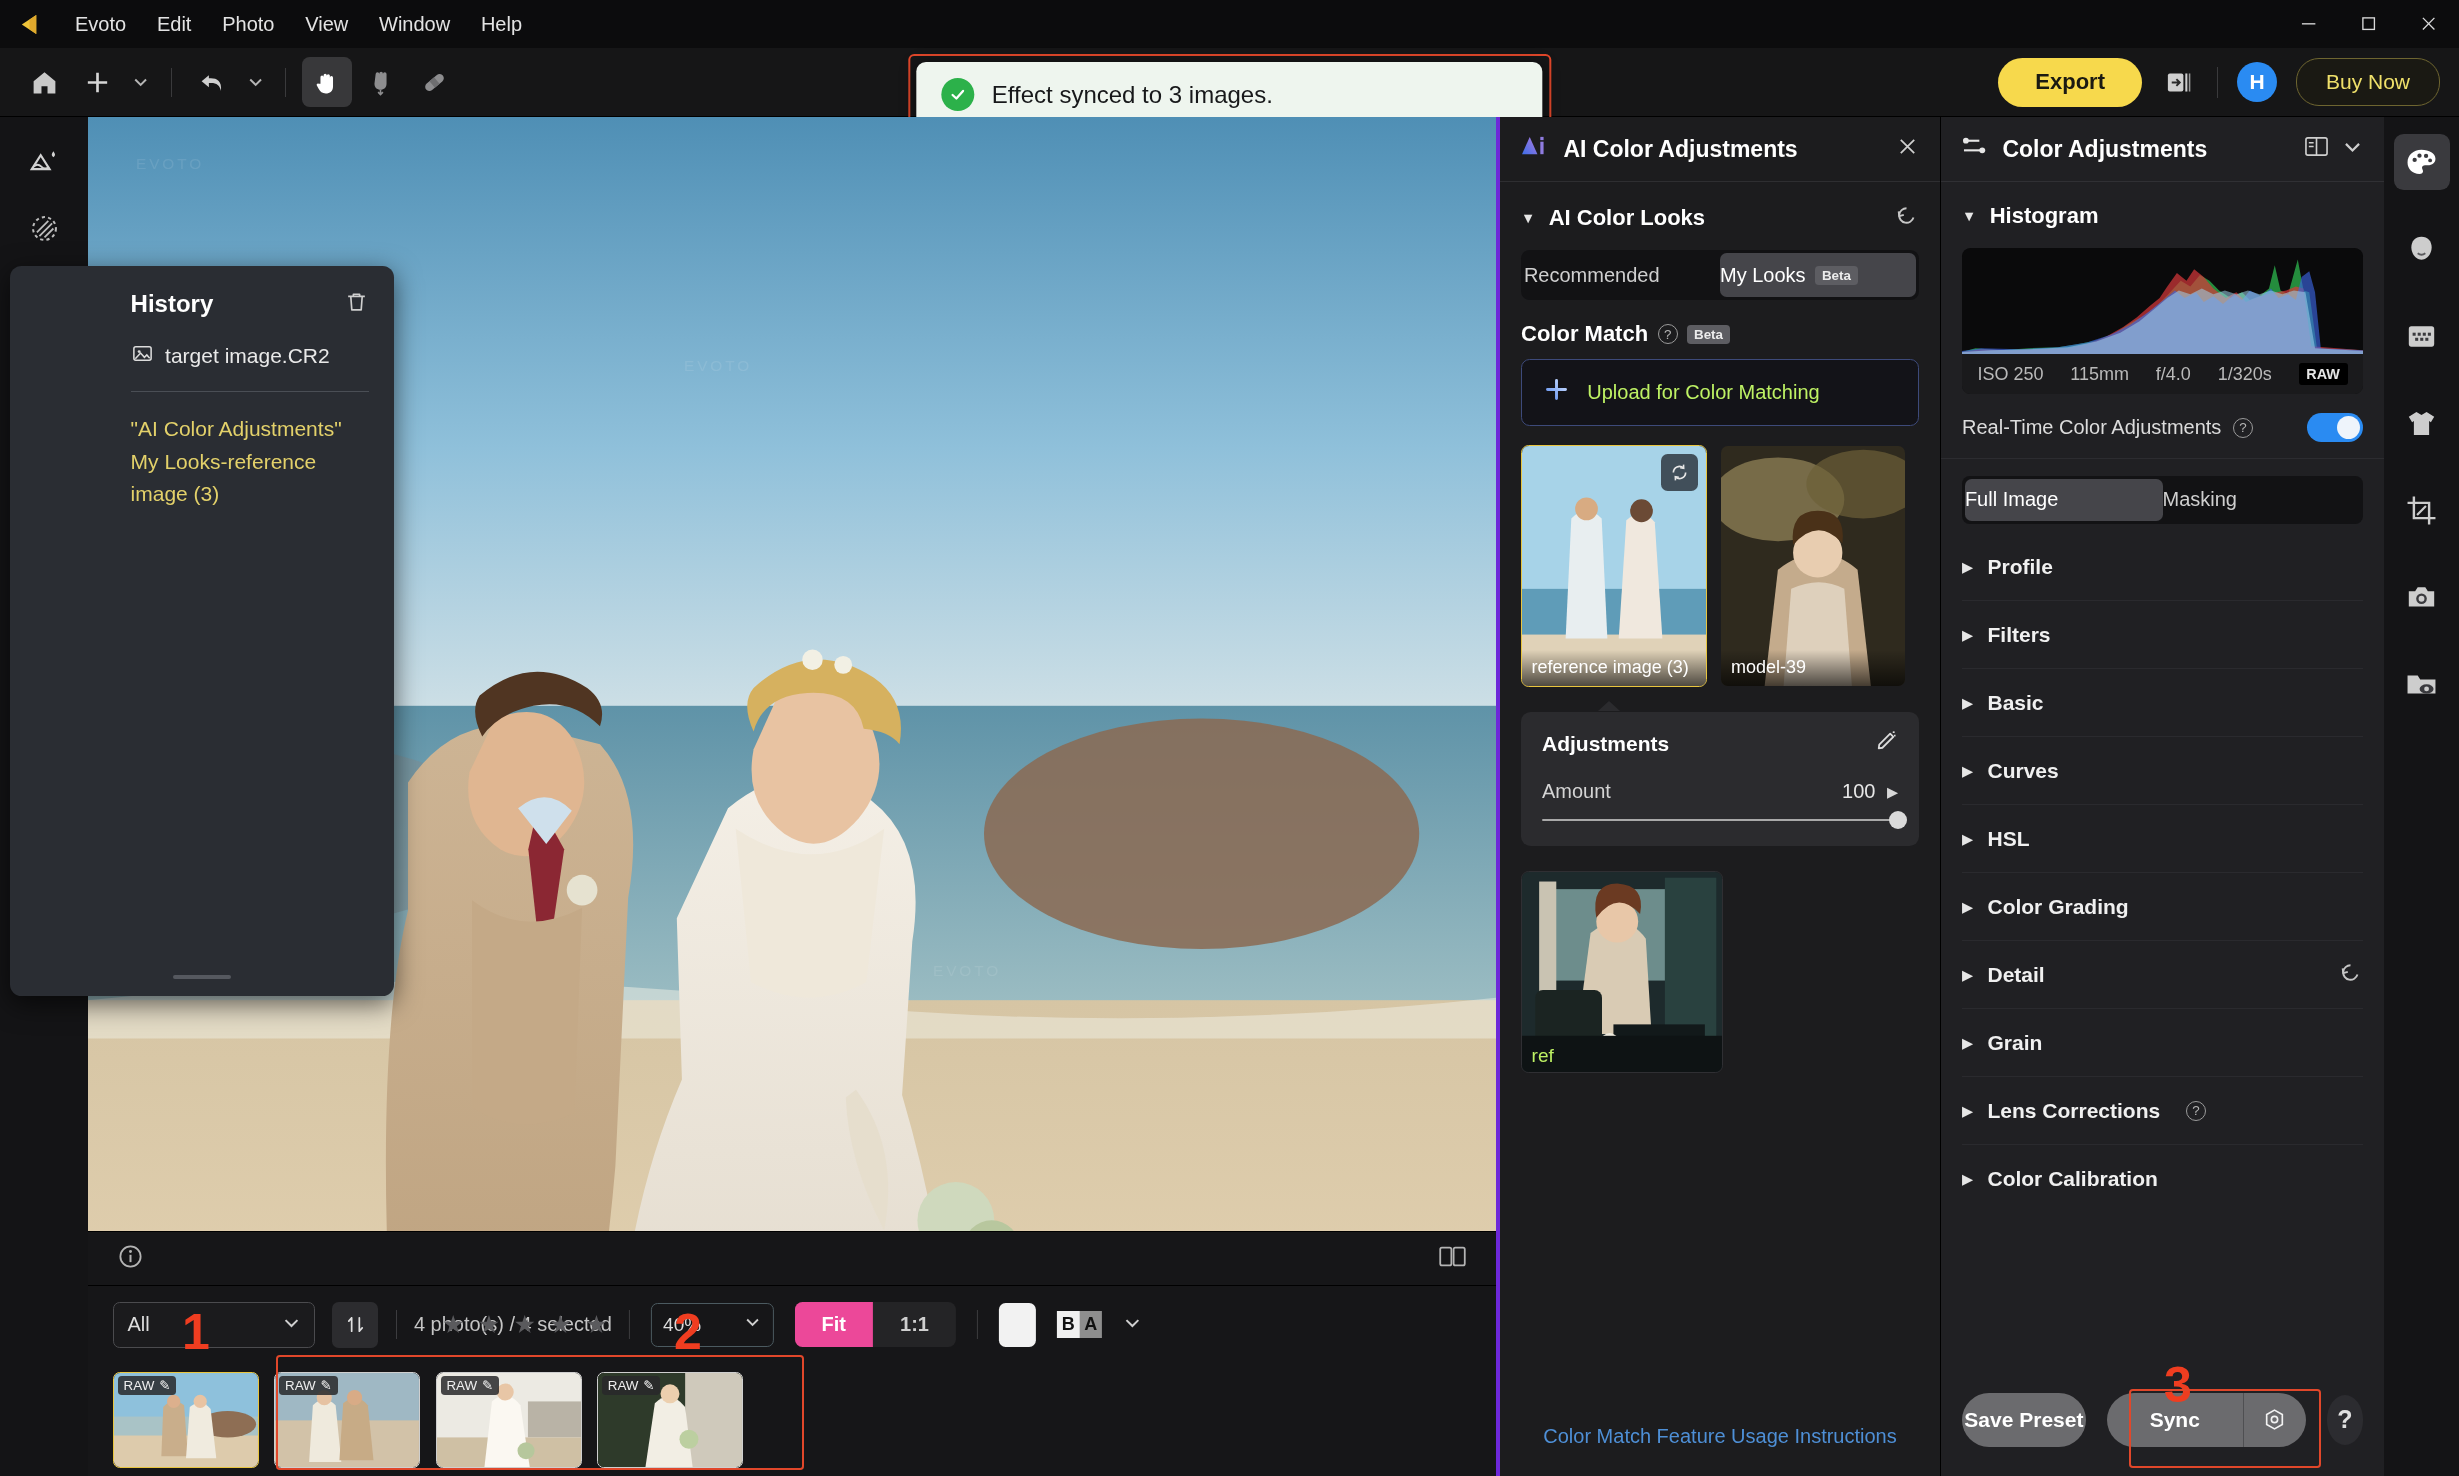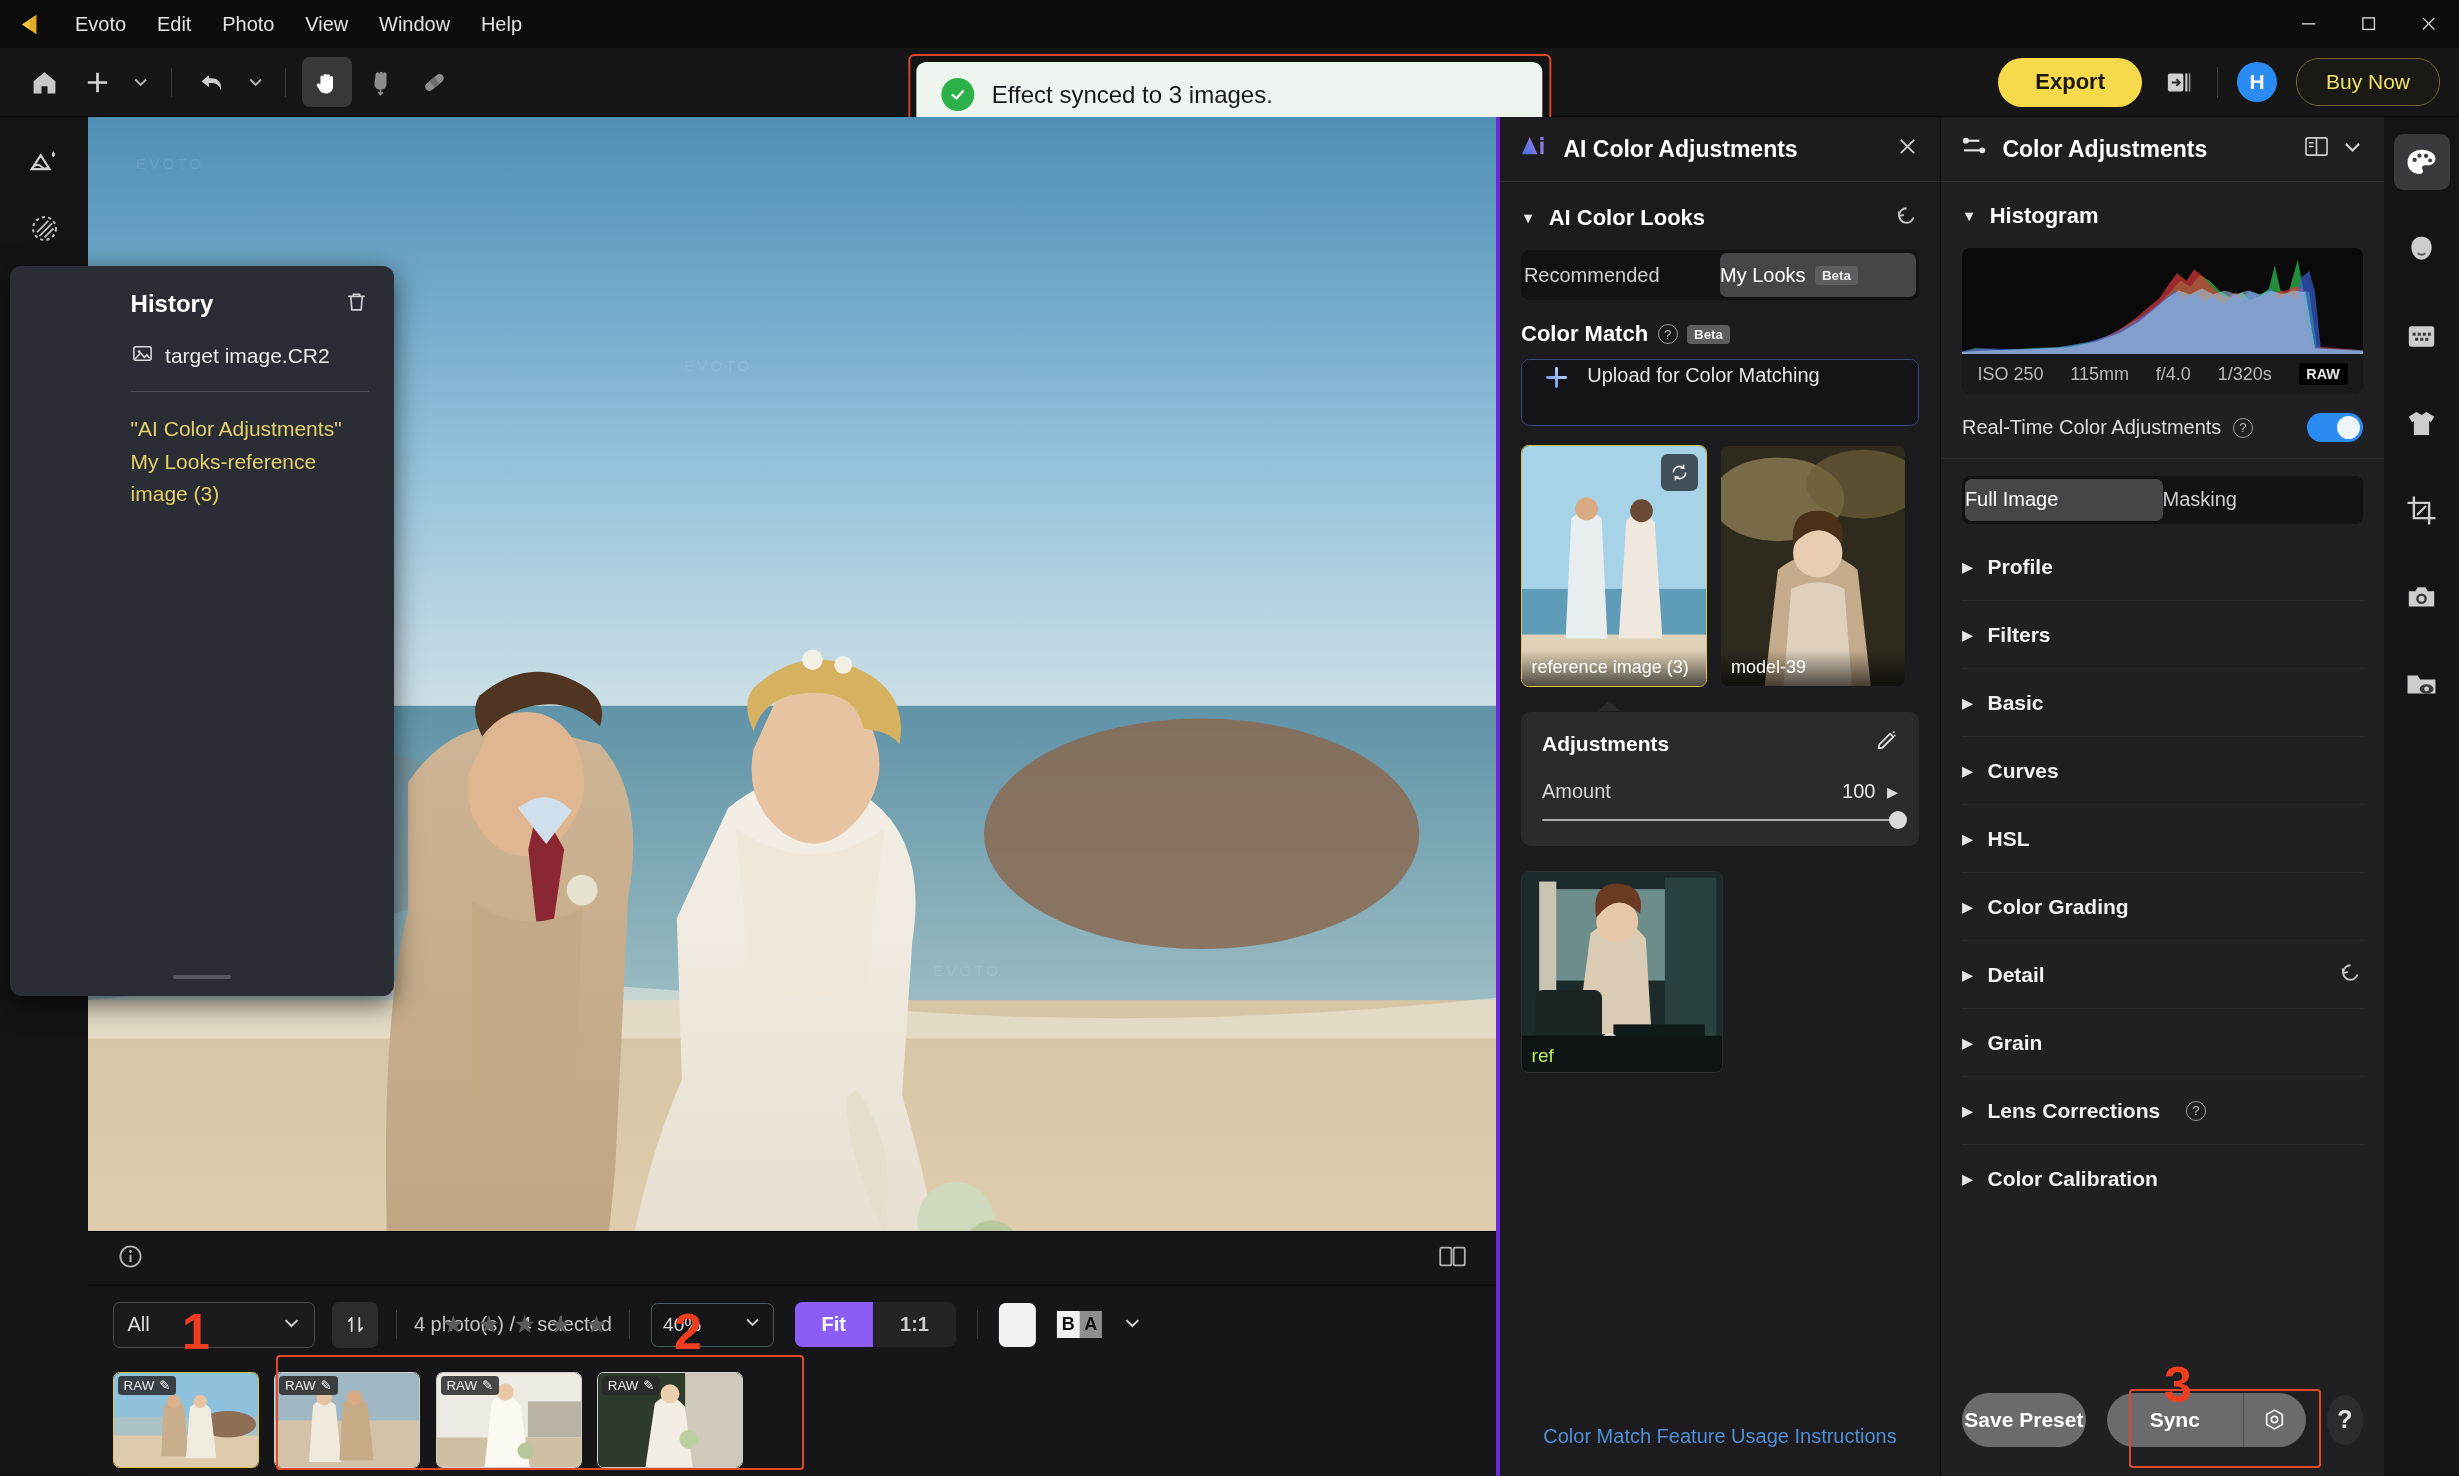--- a/index.html
+++ b/index.html
@@ -133,21 +133,21 @@
     height:77px; display:flex; align-items:center; gap:21px;
   }
   .stars{ display:flex; gap:13.4px; color:#5a5a5d; font-size:25px; }
   .zoomsel{
     width:123px; height:44px; border:1px solid #4b5a60; border-radius:6.7px;
     display:flex; align-items:center; justify-content:space-between; padding:0 11.5px;
     font-size:19px; color:#ddd; cursor:pointer;
   }
   .fitgroup{ display:flex; border-radius:7.7px; overflow:hidden; background:#242426;}
   .fitbtn{ padding:10.6px 27px; font-size:20px; font-weight:bold; color:#cfcfcf; cursor:pointer;}
-  .fitbtn.active{ background:#8b5cf6; color:#fff; }
+  .fitbtn.active{ background:#ec4899; color:#fff; }
   .whitechip{ width:37px;height:44px;background:#f2f2f2;border-radius:6.7px;cursor:pointer;}
   .bachip{ display:flex; font-size:18px; font-weight:bold; cursor:pointer;}
   .bachip span{ padding:2.9px 4.8px; }
   .bachip .b{ background:#f0f0f0; color:#111;}
   .bachip .a{ background:#8e8e8e; color:#111;}
 
   .thumbs{ display:flex; align-items:center; gap:15.4px; padding:0 25px; height:113px;}
   .thumb{
     width:146px; height:96px; border-radius:6.7px; overflow:hidden; position:relative;
     border:1.9px solid #cfcfcf; cursor:pointer; background:#2a2a2c;
@@ -184,22 +184,22 @@
   .seg-btn{
     flex:1; border-radius:6.7px; display:flex; align-items:center; 
     gap:9.6px; font-size:20px; color:#cfcfcf; cursor:pointer;
   }
   .seg-btn.active{ background:#45454a; color:#fff; }
   .beta{ background:#5d5d62; color:#ececec; font-size:13.4px; padding:1.9px 6.7px; border-radius:3.8px; font-weight:bold;}
   .cm-label{ display:flex; align-items:center; gap:9.6px; padding:21px 21px 11.5px; font-size:22px; font-weight:bold; color:#fff;}
   .q-ic{ width:20px;height:20px;border:1.5px solid #9a9a9a;border-radius:50%;display:inline-flex;align-items:center;justify-content:center;font-size:13.4px;color:#b4b4b4;font-weight:normal;}
   .cm-btn{
     margin:0 21px 13.4px; height:67px; border:1px solid #3d4a7a; border-radius:8.6px;
-    background:#131318; display:flex; align-items:flex-start; gap:17.3px; padding:4px 21px;
-    font-size:20px; color:#e5e5e5; cursor:pointer;
+    background:#131318; display:flex; align-items:center; gap:17.3px; padding:4px 21px;
+    font-size:20px; color:#bef264; cursor:pointer;
   }
   .look-row{ display:flex; gap:13.4px; padding:5.8px 21px 0; }
   .look{
     width:186px; height:242px; border-radius:7.7px; overflow:hidden; position:relative; cursor:pointer;
     border:1.9px solid transparent;
   }
   .look.sel{ border-color:#e8c53f; }
   .look-name{
     position:absolute; bottom:0; left:0; right:0; padding:7.7px 9.6px;
     font-size:18px; color:#fff; background:linear-gradient(transparent,rgba(0,0,0,.65));

